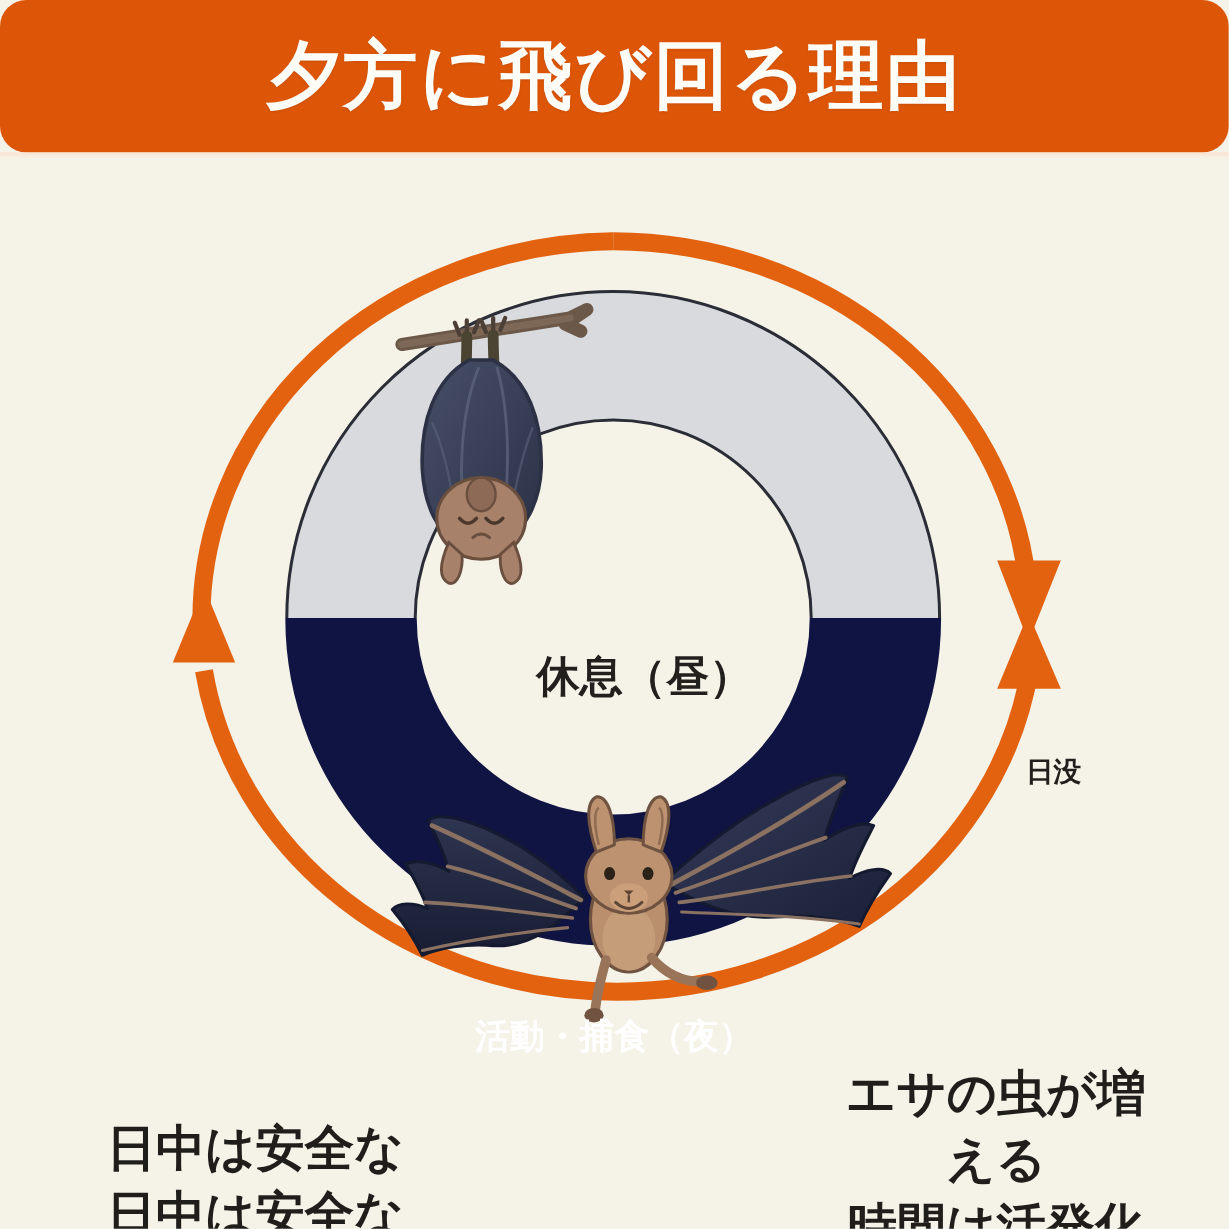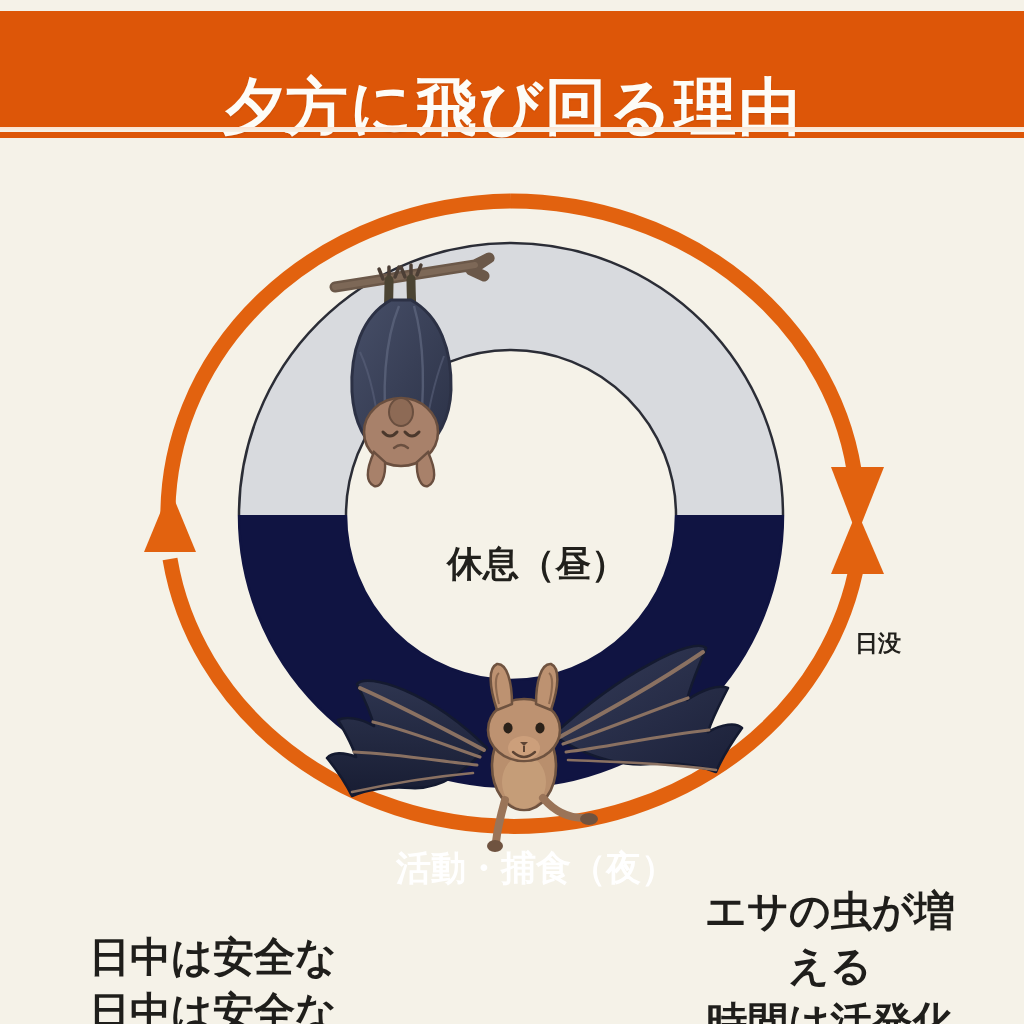--- a/index.html
+++ b/index.html
@@ -7,23 +7,23 @@
     width:1024px;height:1024px;
     background:#f5f2e8;
     font-family:"Liberation Sans","DejaVu Sans",sans-serif;
     overflow:hidden;
     position:relative;
   }
   #page{position:relative;width:1024px;height:1024px;background:#f5f2e8;}
 
   
   .header{
-    position:absolute;left:0;top:11px;width:1024px;height:127px;
+    position:absolute;left:0;top:0;width:1024px;height:127px;
     background:#dd5608;
-    display:flex;align-items:flex-end;justify-content:center;
+    display:flex;align-items:center;justify-content:center;border-radius:22px;
   }
   .header-title{
     color:#fdfcf7;
     font-size:62px;
     font-weight:700;
     letter-spacing:2px;
     line-height:1;
     text-shadow:0 1px 2px rgba(0,0,0,.10);
     white-space:nowrap;
   }
@@ -37,21 +37,21 @@
   .diagram svg{display:block;}
 
   .lbl{
     position:absolute;
     font-weight:700;
     line-height:1.28;
     white-space:nowrap;
     color:#21201c;
   }
   .lbl-day{ left:447px; top:414px; font-size:36px; }
-  .lbl-night{ left:396px; top:719px; font-size:35px; color:#ffffff; }
+  .lbl-night{ left:396px; top:719px; font-size:29px; color:#ffffff; }
   .lbl-sunset{ left:855px; top:502px; font-size:23px; }
 
   .cap{
     position:absolute;
     font-weight:700;
     font-size:41px;
     line-height:1.35;
     color:#1f1e1b;
     text-align:center;
   }

